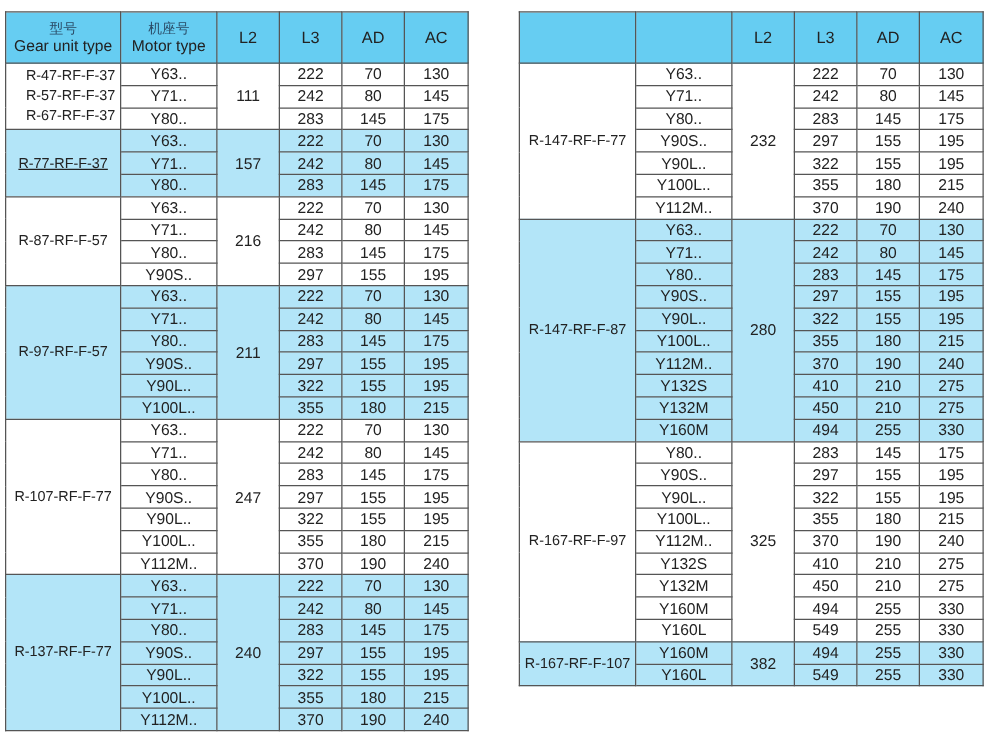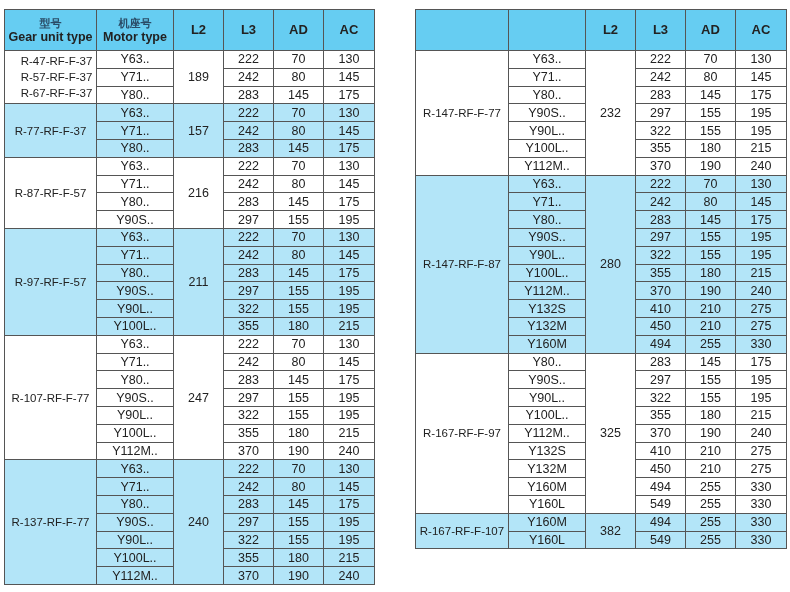--- a/index.html
+++ b/index.html
@@ -1,21 +1,21 @@
 <!DOCTYPE html>
 <html><head>
 <meta charset="utf-8">
 <style>
   html,body{margin:0;padding:0;background:#fff;}
   body{width:790px;height:592px;position:relative;overflow:hidden;font-family:"Liberation Sans","DejaVu Sans",sans-serif;color:#222;}
   table{position:absolute;border-collapse:collapse;table-layout:fixed;font-size:12.5px;}
   #tblL{left:4px;top:9px;width:370px;}
   #tblR{left:415px;top:9px;width:371px;}
   td,th{border:1px solid #555;text-align:center;padding:0;height:16.8px;line-height:16px;}
-  th{background:#66cdf2;font-weight:bold;height:40px;line-height:14px;font-size:13px;}
+  th{background:#66cdf2;font-weight:normal;height:40px;line-height:14px;font-size:13px;}
   th.l{font-size:12.5px;}
   th .cn{color:#2a4b66;font-size:11px;display:block;}
   tr.hl td{background:#b3e5f8;}
   td.grp{font-size:11.5px;}
 </style>
 </head>
 <body>
 
 <table id="tblL">
   <colgroup>
@@ -35,39 +35,39 @@
       <th>AD</th>
       <th>AC</th>
     </tr>
   </thead>
   <tbody id="bodyL">
       <tr>
         <td rowspan="3" class="grp" style="white-space: pre-line; padding-left: 12px;">R-47-RF-F-37
 R-57-RF-F-37
 R-67-RF-F-37</td>
         <td>Y63..</td>
-        <td rowspan="3">189</td>
-        <td>222</td>
-        <td>70</td>
-        <td>130</td>
-      </tr>
-      <tr>
-        <td>Y71..</td>
-        <td>242</td>
-        <td>80</td>
-        <td>145</td>
-      </tr>
-      <tr>
-        <td>Y80..</td>
-        <td>283</td>
-        <td>145</td>
-        <td>175</td>
-      </tr>
-      <tr class="hl">
-        <td rowspan="3" class="grp" style="white-space: pre-line;">R-77-RF-F-37</td>
+        <td rowspan="3">111</td>
+        <td>222</td>
+        <td>70</td>
+        <td>130</td>
+      </tr>
+      <tr>
+        <td>Y71..</td>
+        <td>242</td>
+        <td>80</td>
+        <td>145</td>
+      </tr>
+      <tr>
+        <td>Y80..</td>
+        <td>283</td>
+        <td>145</td>
+        <td>175</td>
+      </tr>
+      <tr class="hl">
+        <td rowspan="3" class="grp" style="white-space: pre-line; text-decoration: underline;">R-77-RF-F-37</td>
         <td>Y63..</td>
         <td rowspan="3">157</td>
         <td>222</td>
         <td>70</td>
         <td>130</td>
       </tr>
       <tr class="hl">
         <td>Y71..</td>
         <td>242</td>
         <td>80</td>

